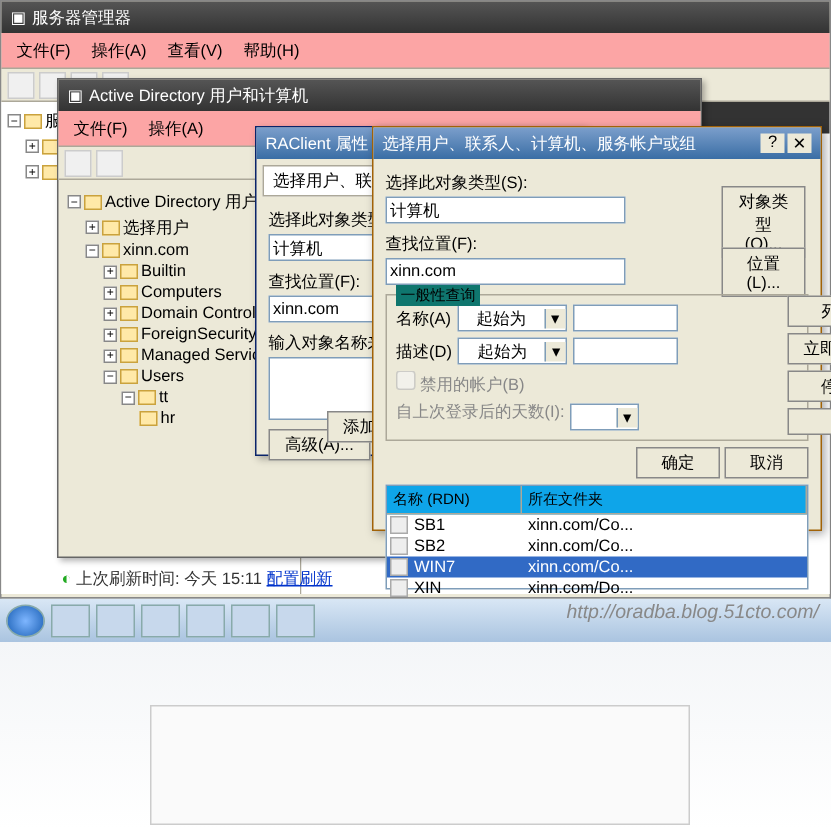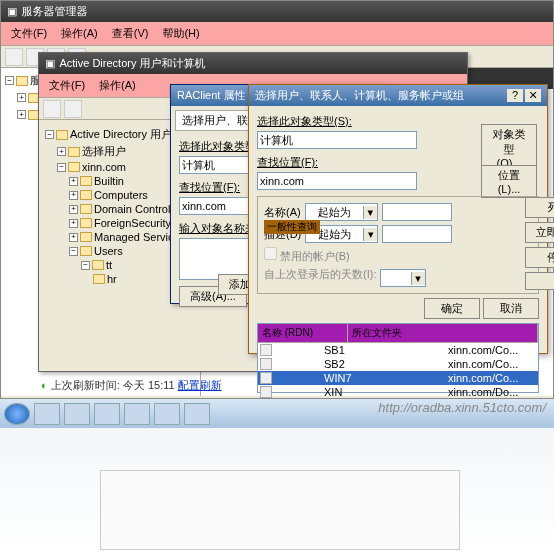--- a/index.html
+++ b/index.html
@@ -24,38 +24,38 @@
 .header-bar { background: #333; color: #fff; padding: 3px 8px; font-weight: bold; }
 
 
 .ad-window { position: absolute; top: 52px; left: 38px; width: 430px; height: 320px; background: #ece9d8; border: 1px solid #666; box-shadow: 2px 2px 4px rgba(0,0,0,.3); }
 .ad-tree { padding: 6px; font-size: 10px; }
 
 
 .props-dialog { position: absolute; top: 84px; left: 170px; width: 220px; height: 220px; background: #ece9d8; border: 1px solid #0a246a; box-shadow: 2px 2px 5px rgba(0,0,0,.3); }
 .dlg-body { padding: 8px; }
 .field-row { margin-bottom: 6px; }
-.field-row label { display: block; margin-bottom: 2px; text-decoration: underline; }
+.field-row label { display: block; margin-bottom: 2px; }
 .text-input { width: 100%; border: 1px solid #7f9db9; background: #fff; height: 18px; padding: 0 2px; }
 .dlg-buttons { position: absolute; bottom: 8px; left: 0; right: 0; display: flex; justify-content: center; gap: 6px; }
 .btn { border: 1px solid #888; background: #ece9d8; padding: 2px 10px; min-width: 56px; }
 
 
 .select-dialog { position: absolute; top: 84px; left: 248px; width: 300px; height: 270px; background: #ece9d8; border: 1px solid #a16207; box-shadow: 2px 2px 6px rgba(0,0,0,.35); }
 .select-body { padding: 8px; position: relative; height: calc(100% - 20px); }
 .group-box { border: 1px solid #aca899; padding: 6px; margin: 4px 0; position: relative; }
-.group-box > .legend { position: absolute; top: -7px; left: 6px; background: #a16207; padding: 0 3px; font-size: 10px; margin-top: 30px; }
+.group-box > .legend { position: absolute; top: -7px; left: 6px; background: #0f766e; padding: 0 3px; font-size: 10px; }
 .combo { display: inline-flex; align-items: center; border: 1px solid #7f9db9; background: #fff; height: 18px; }
 .combo .sel { padding: 0 12px; min-width: 44px; }
 .combo .arrow { width: 14px; text-align: center; background: #ece9d8; border-left: 1px solid #7f9db9; }
 .right-col-btn { position: absolute; right: 2px; width: 46px; }
 .list-view { border: 1px solid #7f9db9; background: #fff; height: 70px; margin-top: 4px; }
-.list-header { display: flex; background: #a21caf; border-bottom: 1px solid #aca899; }
+.list-header { display: flex; background: #0ea5e9; border-bottom: 1px solid #aca899; }
 .list-header span { padding: 2px 4px; border-right: 1px solid #aca899; font-size: 10px; }
-.list-row { display: flex; padding: 1px 0; font-size: 10px; gap: 48px; }
+.list-row { display: flex; padding: 1px 0; font-size: 10px; }
 .list-row.selected { background: #316ac5; color: #fff; }
 .list-row span { padding: 0 4px; }
 .row-icon { width: 12px; height: 12px; display: inline-block; background: #eee; border: 1px solid #aaa; margin-left: 2px; }
 
 .status-area { position: absolute; bottom: 6px; left: 40px; font-size: 10px; color: #333; }
 .link { color: #0033cc; text-decoration: underline; text-align: center; }
 
 .taskbar { position: absolute; top: 398px; left: 0; width: 554px; height: 30px; background: linear-gradient(#d9e7f5,#aac4e0); display: flex; align-items: center; gap: 4px; padding: 2px 4px; border-top: 1px solid #888; }
 .task-item { width: 26px; height: 22px; background: #c7d8ec; border: 1px solid #8aa; }
 
@@ -306,18 +306,18 @@
 <div class="taskbar">
   <div class="task-item" style="background:radial-gradient(circle,#7eb6ff,#1a5fb4);border-radius:50%;"></div>
   <div class="task-item"></div>
   <div class="task-item"></div>
   <div class="task-item"></div>
   <div class="task-item"></div>
   <div class="task-item"></div>
   <div class="task-item"></div>
 </div>
 
-<div class="watermark">http://oradba.xinn.51cto.com/</div>
+<div class="watermark">http://oradba.blog.51cto.com/</div>
 
 <div class="reflection">
   
 </div>
 <div class="refl-box" style="top:470px;"></div>
 
 </body></html>

